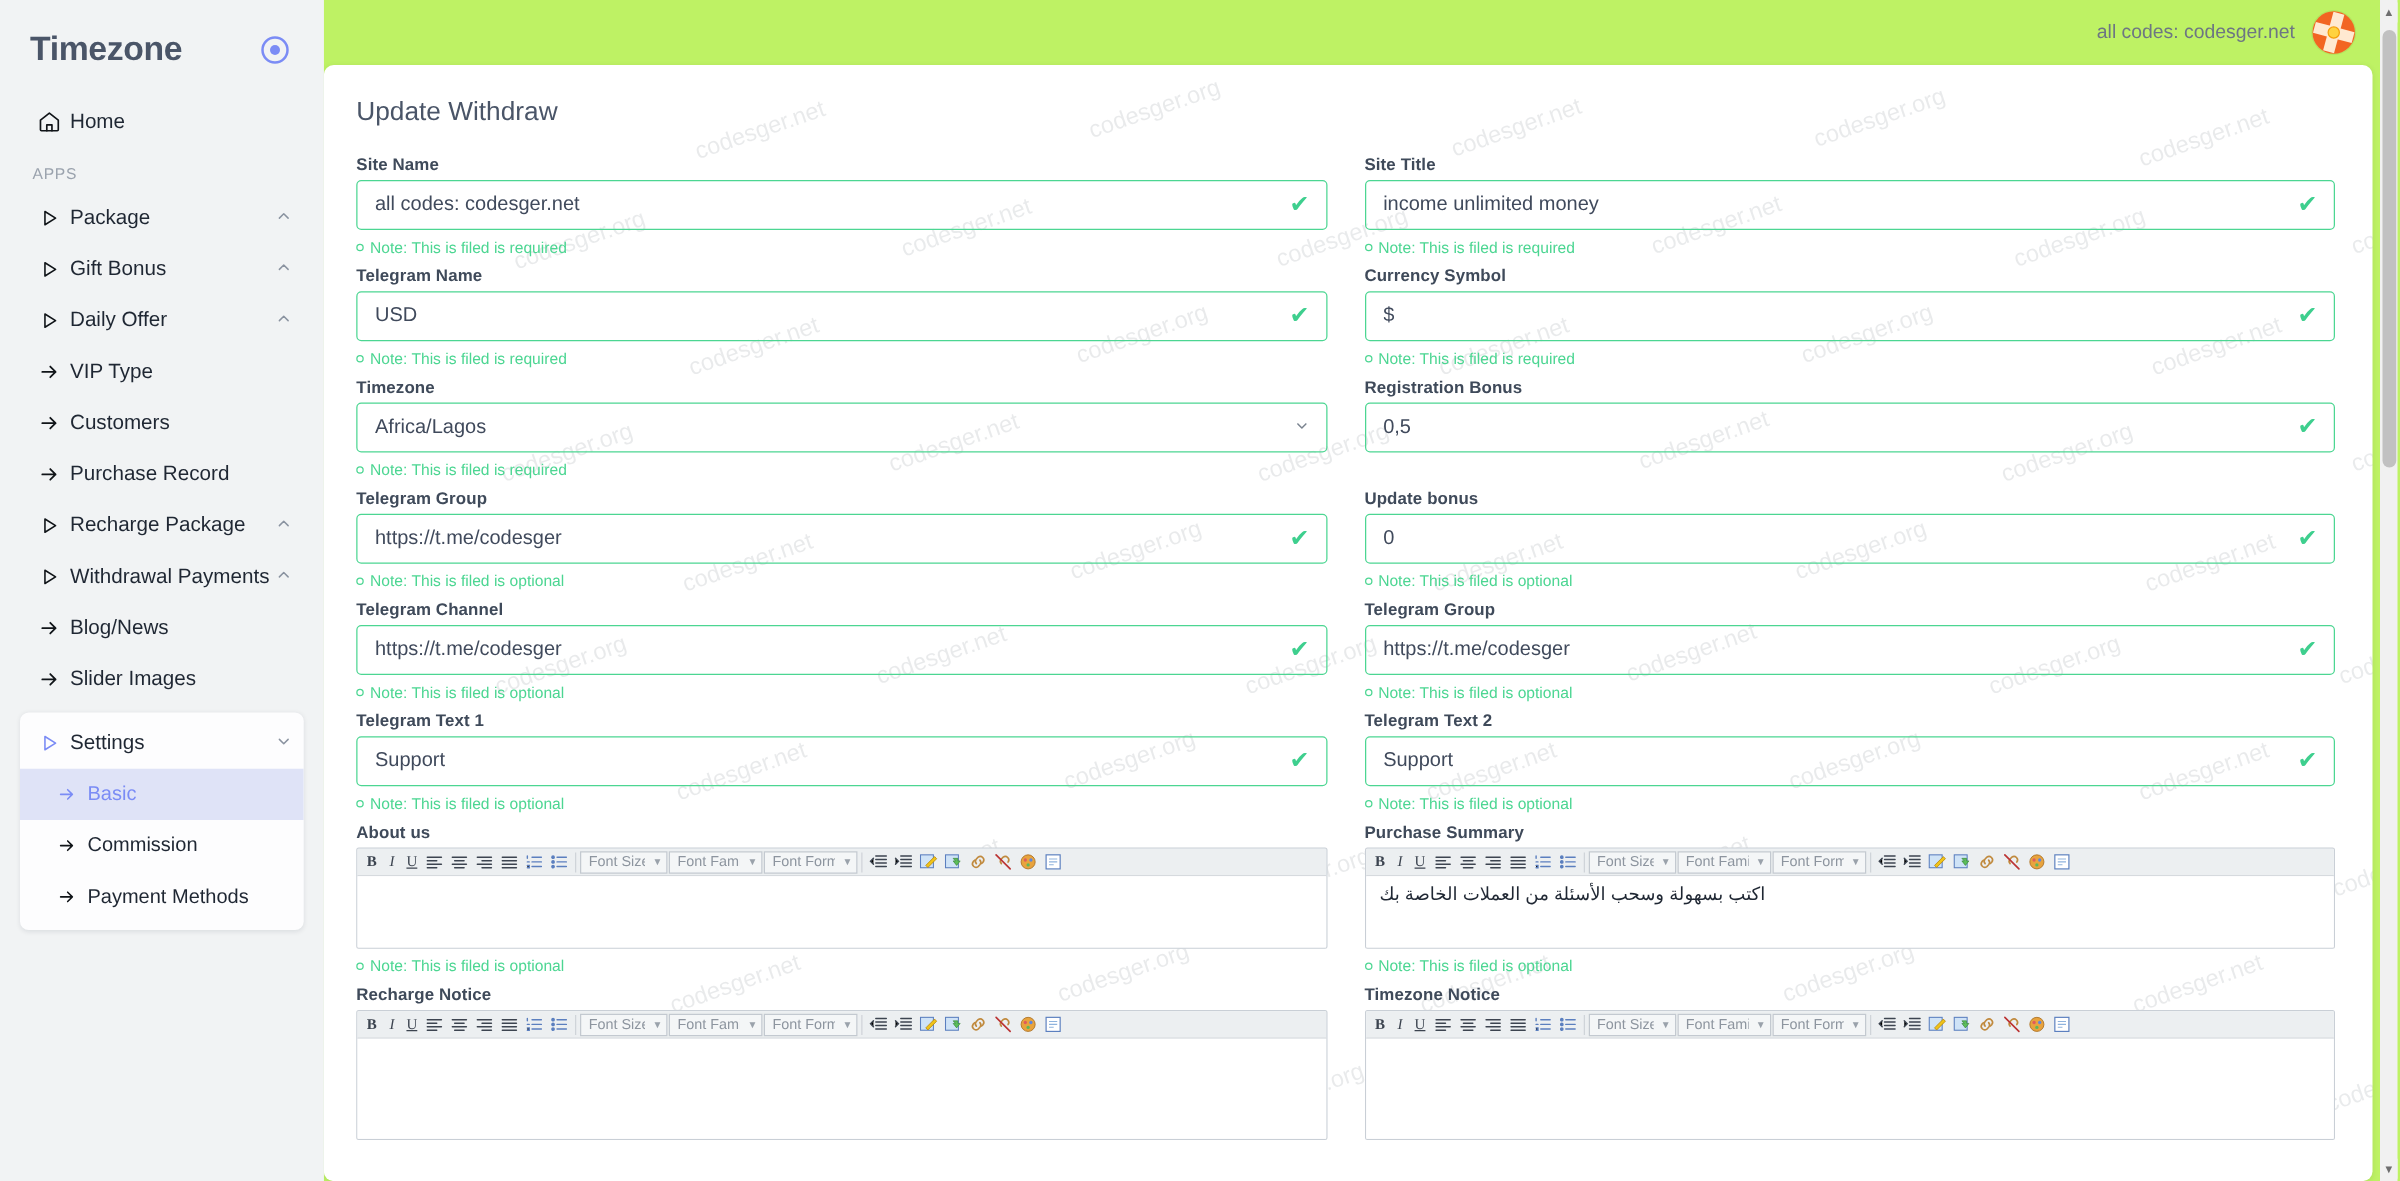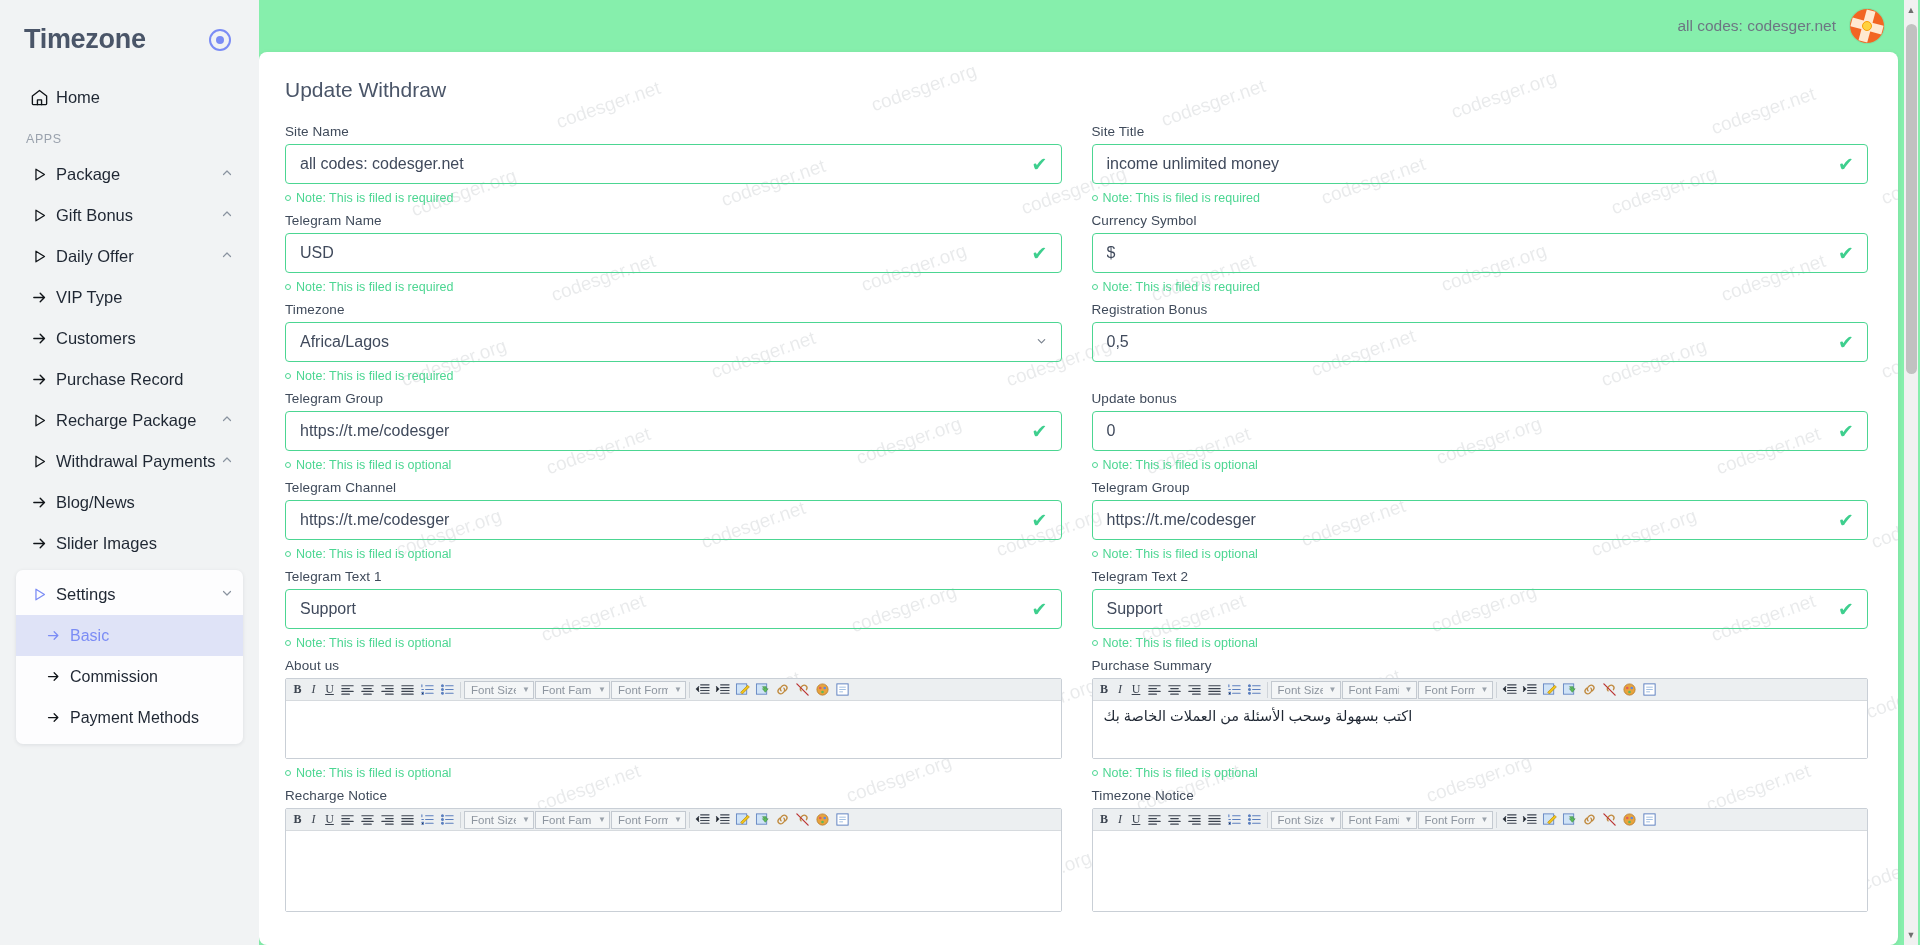--- a/index.html
+++ b/index.html
@@ -67,21 +67,21 @@
   .settings-card .nav-item { border-radius: 0; padding-left: 6px; }
   .settings-card .nav-item.sub { padding-left: 20px; font-size: 16px; }
   .settings-card .nav-item.active { background: #dfe3f7; color: #7b8cf5; }
   .settings-card .nav-item.active .ico { color: #7b8cf5; }
   .tri { display: inline-block; }
   .tri svg, .arr svg { display: block; }
 
   
   .main {
     flex: 1 1 auto; height: 945px; position: relative;
-    background: #86efac; overflow: hidden;
+    background: #bef264; overflow: hidden;
   }
   .topbar {
     height: 52px; display: flex; align-items: center; justify-content: flex-end;
     padding-right: 36px; gap: 14px;
   }
   .topbar .user-text { font-size: 15.5px; color: #6d7683; }
   .avatar {
     width: 34px; height: 34px; border-radius: 50%;
     background: radial-gradient(circle at 50% 50%, #ffd23f 0 17%, #f26522 17% 100%);
     position: relative; overflow: hidden;
@@ -109,21 +109,21 @@
   }
   .card-inner { padding: 26px 30px 0 26px; position: relative; z-index: 2; }
   .card-title {
     font-size: 21px; color: #4a5568; font-weight: 500; margin-bottom: 22px;
   }
   .grid {
     display: grid; grid-template-columns: 1fr 1fr; column-gap: 30px; row-gap: 0;
   }
   .fld { margin-bottom: 0; }
   .fld-label {
-    font-size: 13.5px; font-weight: 400; color: #3f4a5a; margin-bottom: 5px; letter-spacing: .1px;
+    font-size: 13.5px; font-weight: 700; color: #3f4a5a; margin-bottom: 5px; letter-spacing: .1px;
   }
   .ctrl {
     position: relative; height: 40px;
     border: 1px solid #4cd692; border-radius: 4px;
     background: transparent;
     display: flex; align-items: center;
   }
   .ctrl input, .ctrl .fake-input {
     border: 0; outline: 0; background: transparent;
     font-size: 16px; color: #404a5c; width: 100%;

